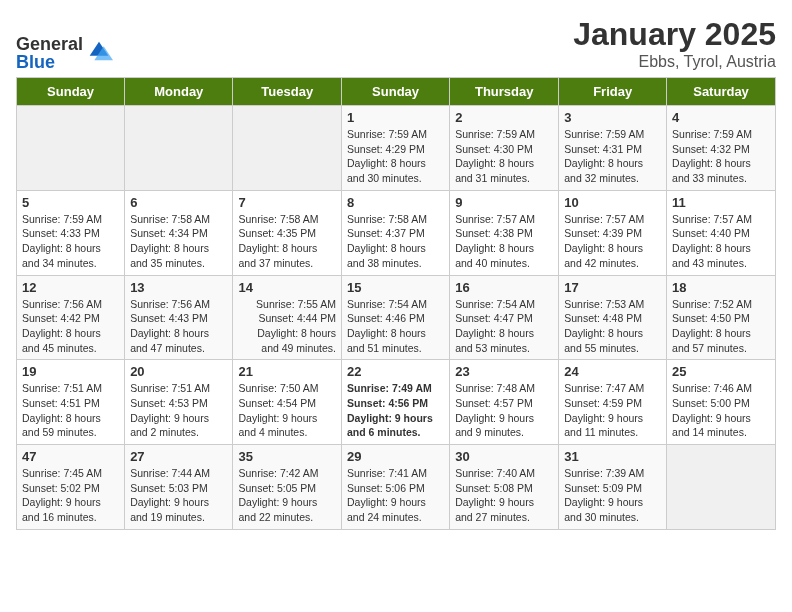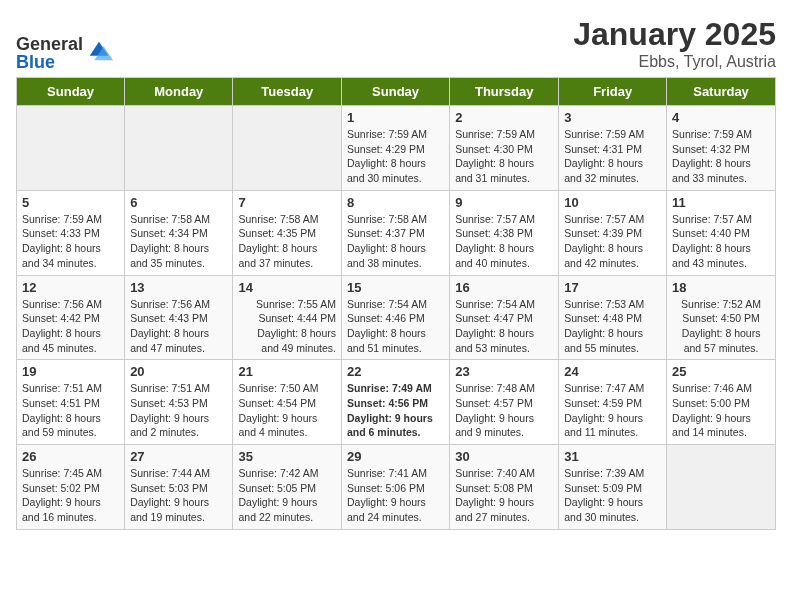--- a/index.html
+++ b/index.html
@@ -241,21 +241,21 @@
         </td>
         <td>
           <span class="day-number">17</span>
           <div class="day-info" style="white-space: pre-line;">Sunrise: 7:53 AM
 Sunset: 4:48 PM
 Daylight: 8 hours
 and 55 minutes.</div>
         </td>
         <td>
           <span class="day-number">18</span>
-          <div class="day-info" style="white-space: pre-line; text-align: center;">Sunrise: 7:52 AM
+          <div class="day-info" style="white-space: pre-line;">Sunrise: 7:52 AM
 Sunset: 4:50 PM
 Daylight: 8 hours
 and 57 minutes.</div>
         </td>
       </tr>
       <tr>
         <td>
           <span class="day-number">19</span>
           <div class="day-info" style="white-space: pre-line;">Sunrise: 7:51 AM
 Sunset: 4:51 PM
@@ -300,21 +300,21 @@
         <td>
           <span class="day-number">25</span>
           <div class="day-info" style="white-space: pre-line;">Sunrise: 7:46 AM
 Sunset: 5:00 PM
 Daylight: 9 hours
 and 14 minutes.</div>
         </td>
       </tr>
       <tr>
         <td>
-          <span class="day-number">26</span>
+          <span class="day-number">47</span>
           <div class="day-info" style="white-space: pre-line;">Sunrise: 7:45 AM
 Sunset: 5:02 PM
 Daylight: 9 hours
 and 16 minutes.</div>
         </td>
         <td>
           <span class="day-number">27</span>
           <div class="day-info" style="white-space: pre-line;">Sunrise: 7:44 AM
 Sunset: 5:03 PM
 Daylight: 9 hours

